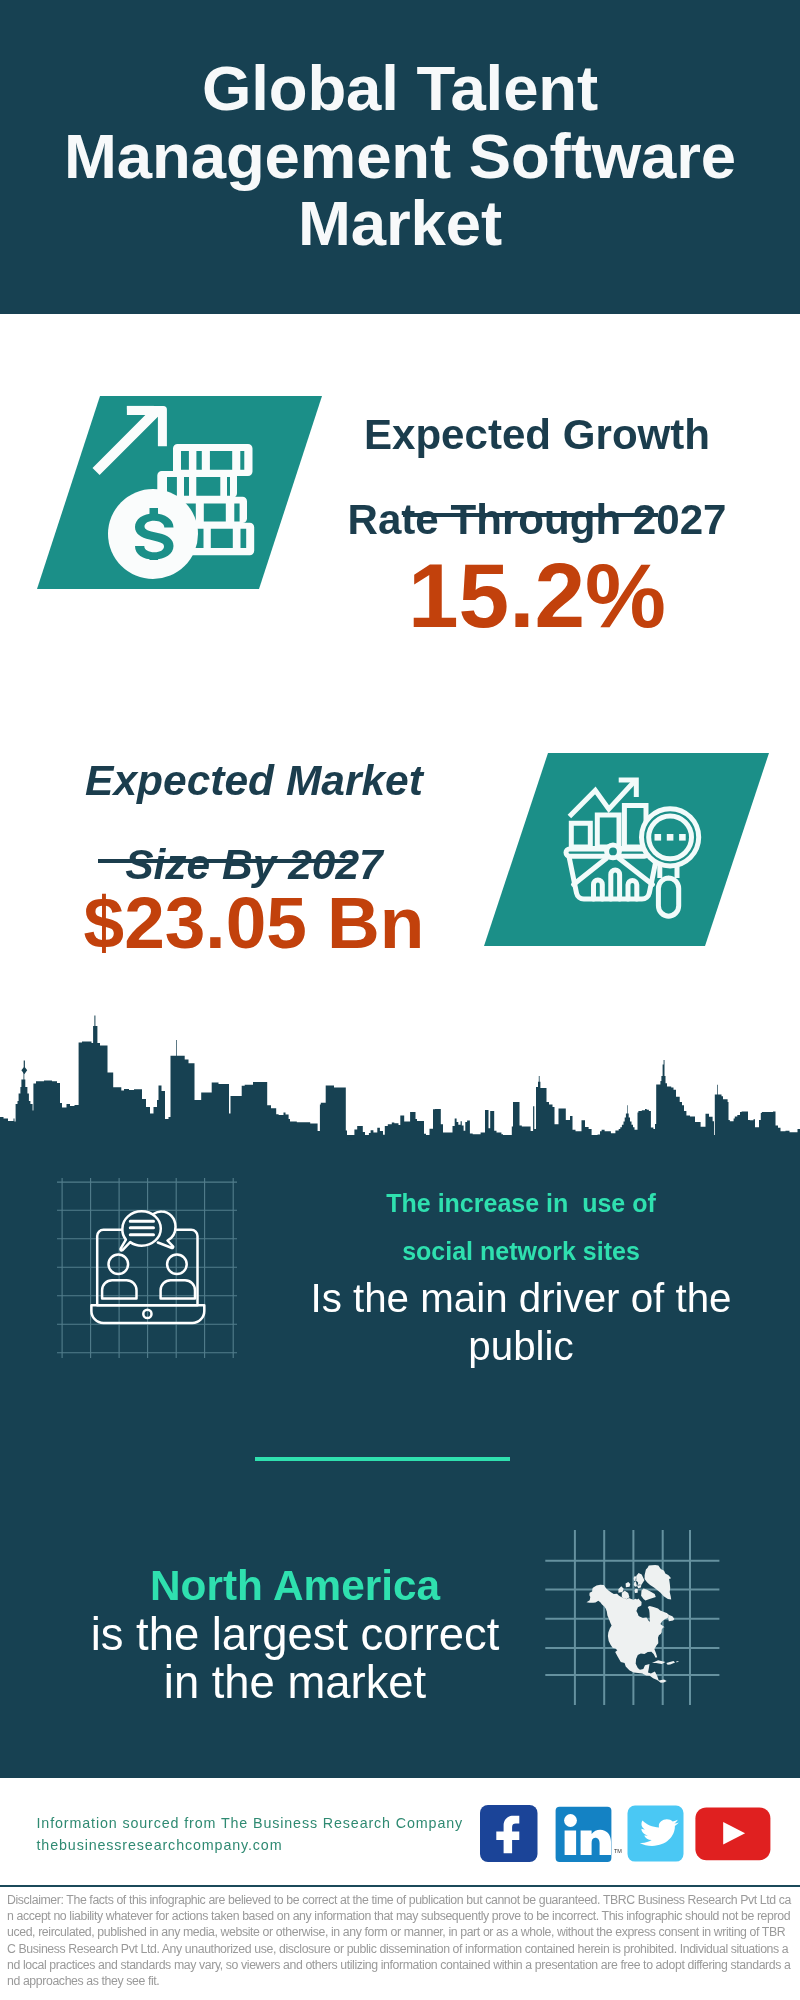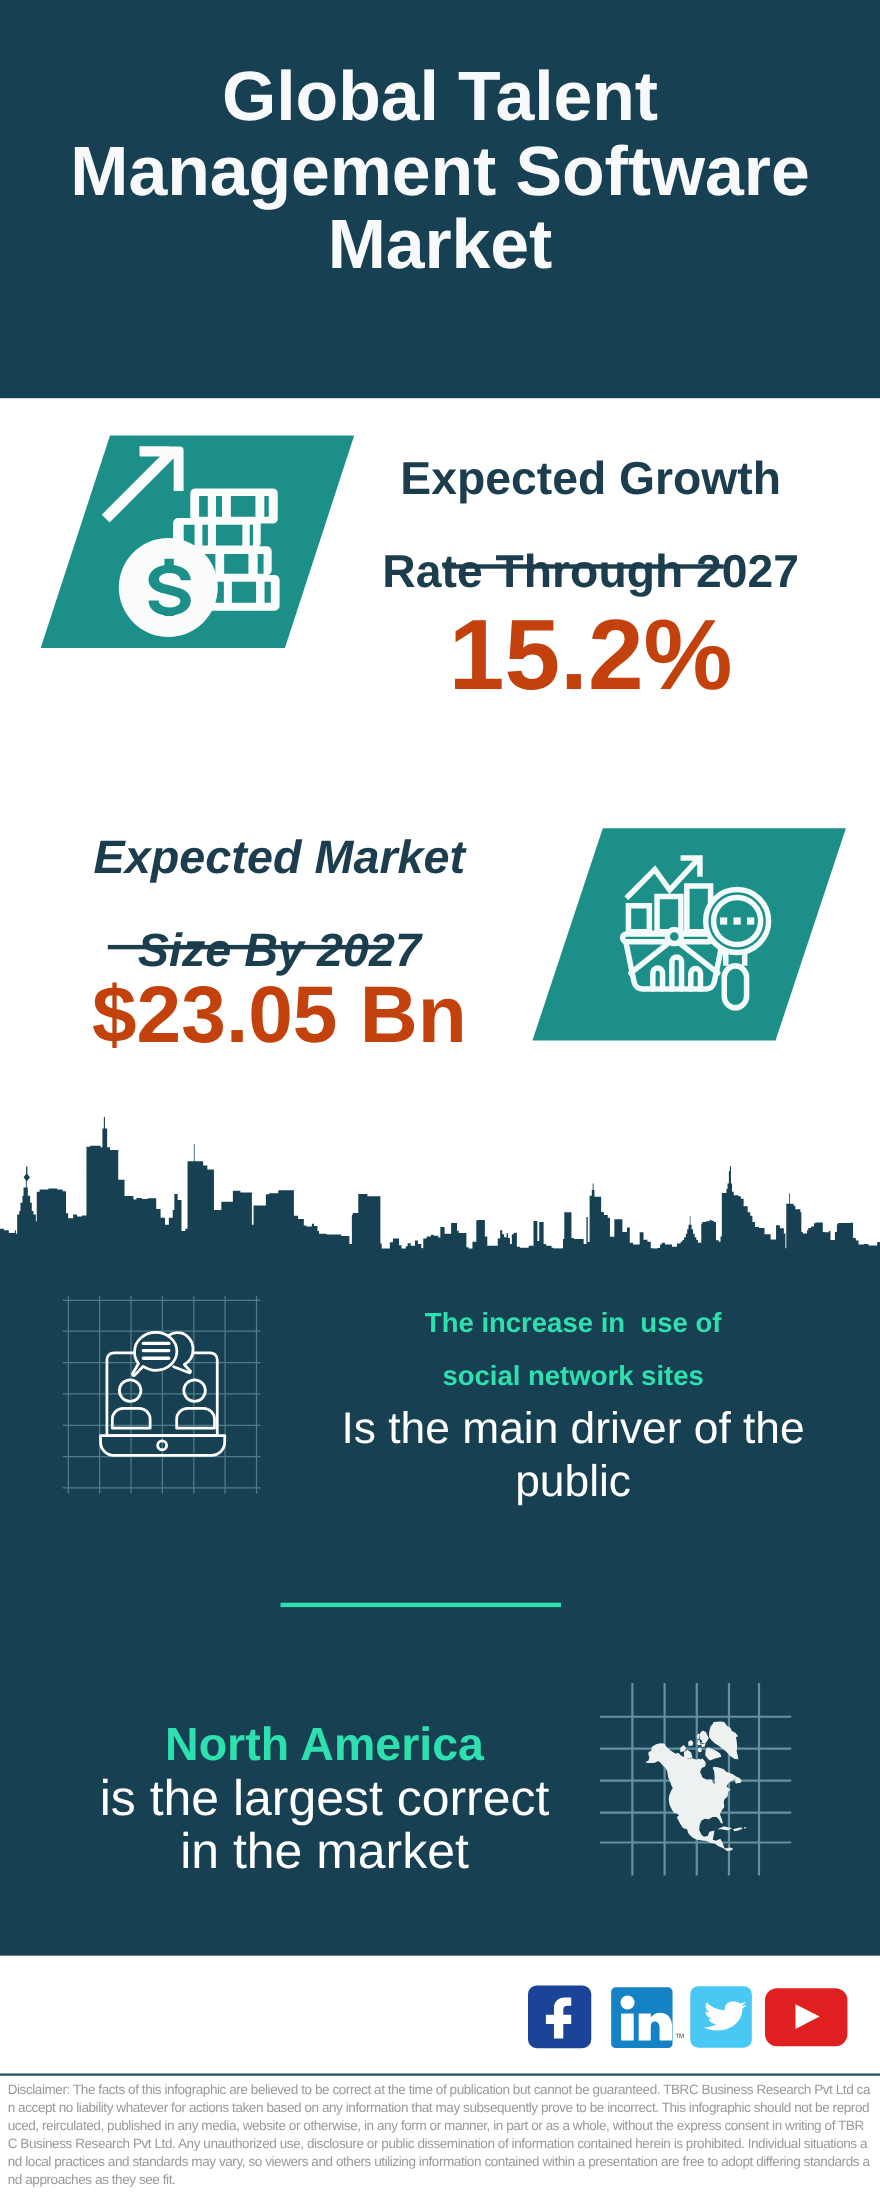--- a/index.html
+++ b/index.html
@@ -1,21 +1,21 @@
 <!DOCTYPE html>
 <html><head>
 <meta charset="utf-8">
 <title>Global Talent Management Software Market</title>
 <style>
   html,body{margin:0;padding:0;background:#ffffff;}
   body{width:800px;height:2000px;font-family:"Liberation Sans",sans-serif;overflow:hidden;}
   .page{position:relative;width:800px;height:2000px;background:#fff;}
 
   
-  .header{position:absolute;left:0;top:0;width:800px;height:362px;background:#174152;}
+  .header{position:absolute;left:0;top:0;width:800px;height:314px;background:#174152;}
   .header-title{position:absolute;left:55px;top:55px;width:690px;
     font-size:63.5px;line-height:67.5px;font-weight:bold;color:#f7f9fa;text-align:center;letter-spacing:-0.1px;}
 
   
   .para{position:absolute;}
 
   .s1-text{position:absolute;left:337px;top:379px;width:400px;text-align:center;}
   .stat-head{font-size:42.1px;line-height:56.5px;font-weight:bold;color:#1b3d4d;margin-top:28px;}
   .rule{height:3.6px;background:#1b3d4d;margin:0 auto;}
   .stat-val{font-weight:bold;color:#c2410c;}
@@ -201,20 +201,24 @@
     </g>
   </svg>
 
   <div class="reg-text">
     <div class="reg-hl">North America</div>
     <div class="reg-sub">is the largest correct</div>
     <div class="reg-sub">in the market</div>
   </div>
 
   <div class="footer">
+  </div>
+  <div class="src-txt">
+    <div>Information sourced from The Business Research Company</div>
+    <div>thebusinessresearchcompany.com</div>
   </div>
 
   <svg style="position:absolute;left:475px;top:1800px;" width="300" height="70" viewBox="0 0 300 70">
     <a>
       <rect x="5" y="5" width="57.5" height="57" rx="8" fill="#1b4498"></rect>
       <path d="M44.3,15.8 L38,15.8 C32.6,15.8 28.6,19.8 28.6,25.3 L28.6,31.5 L21.3,31.5 L21.3,39.9 L28.6,39.9 L28.6,53.2 L37.1,53.2 L37.1,39.9 L44.3,39.9 L44.3,31.5 L37.1,31.5 L37.1,26.9 C37.1,24.6 38.5,23.5 40.8,23.5 L44.3,23.5 Z" fill="#ffffff"></path>
     </a>
     <a>
       <rect x="80.6" y="6.7" width="55.8" height="55.2" rx="4" fill="#1482c4"></rect>
       <g fill="#ffffff">

